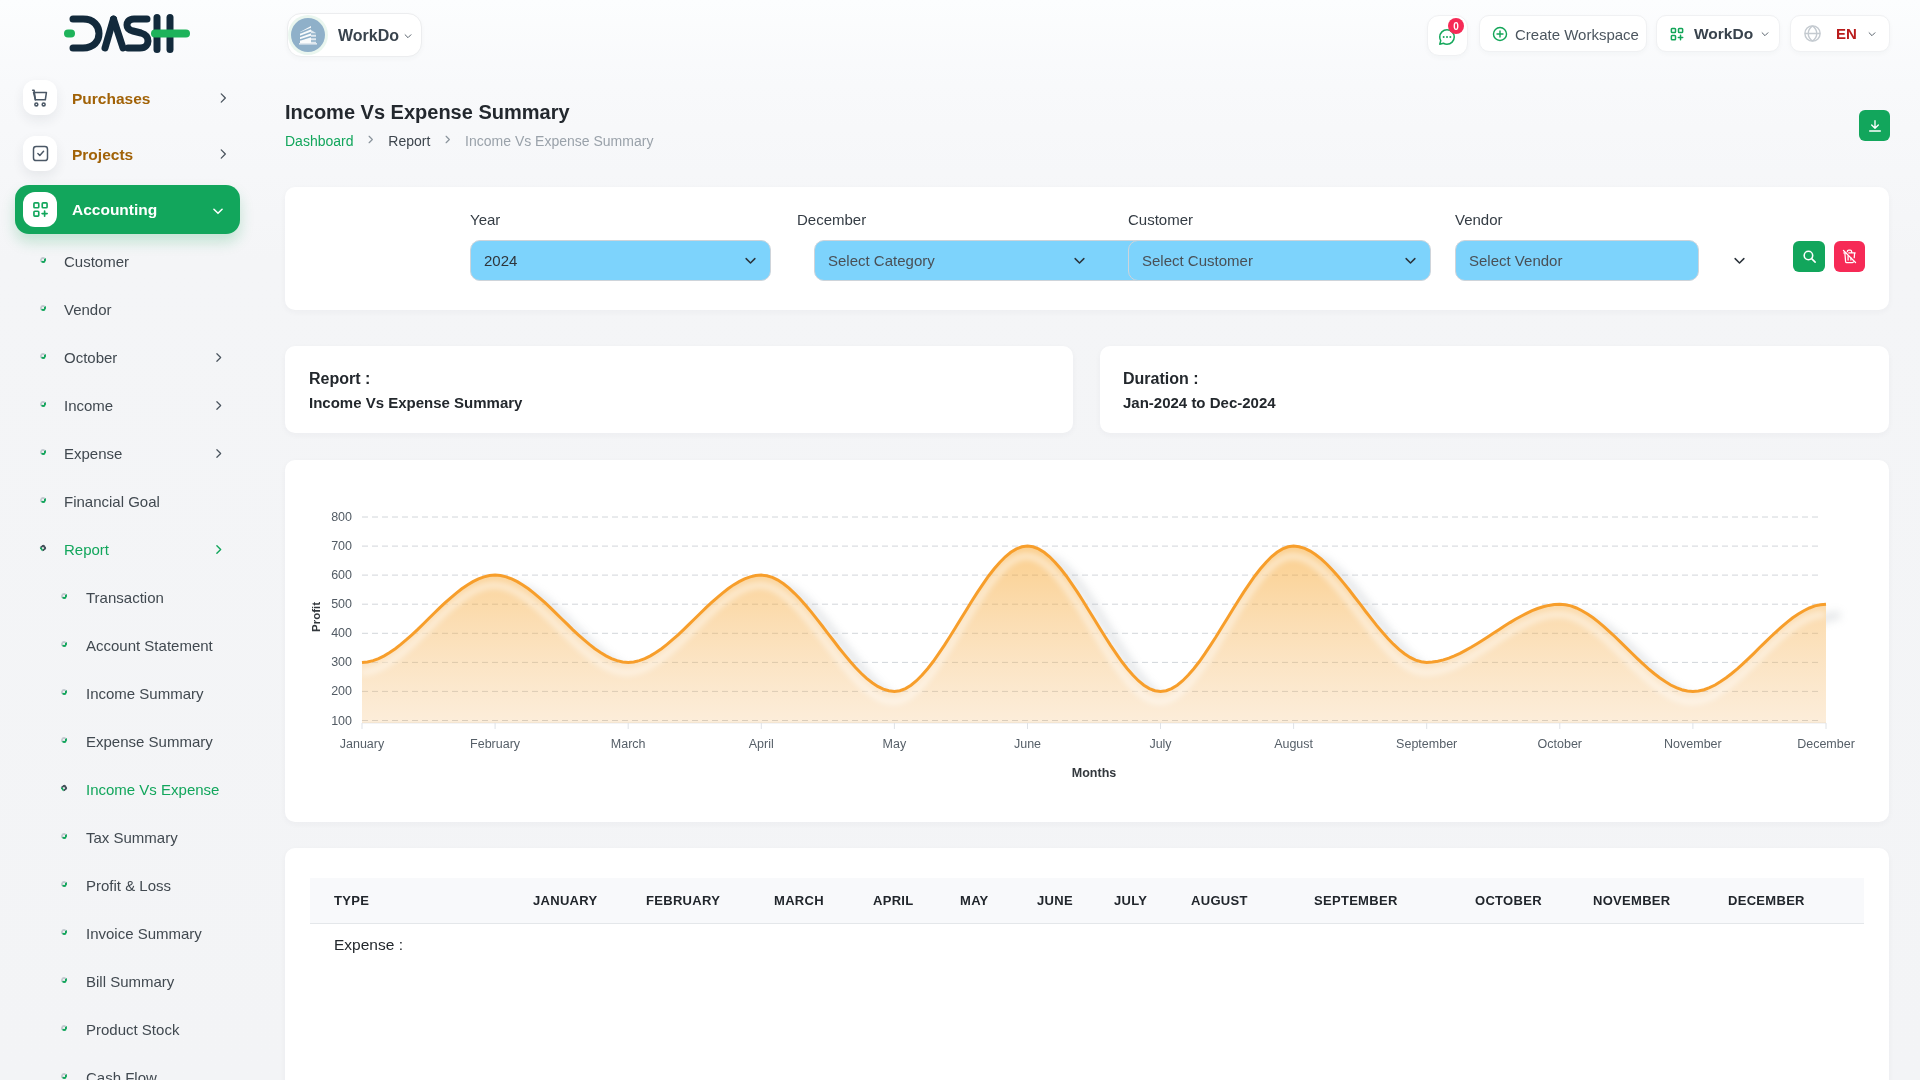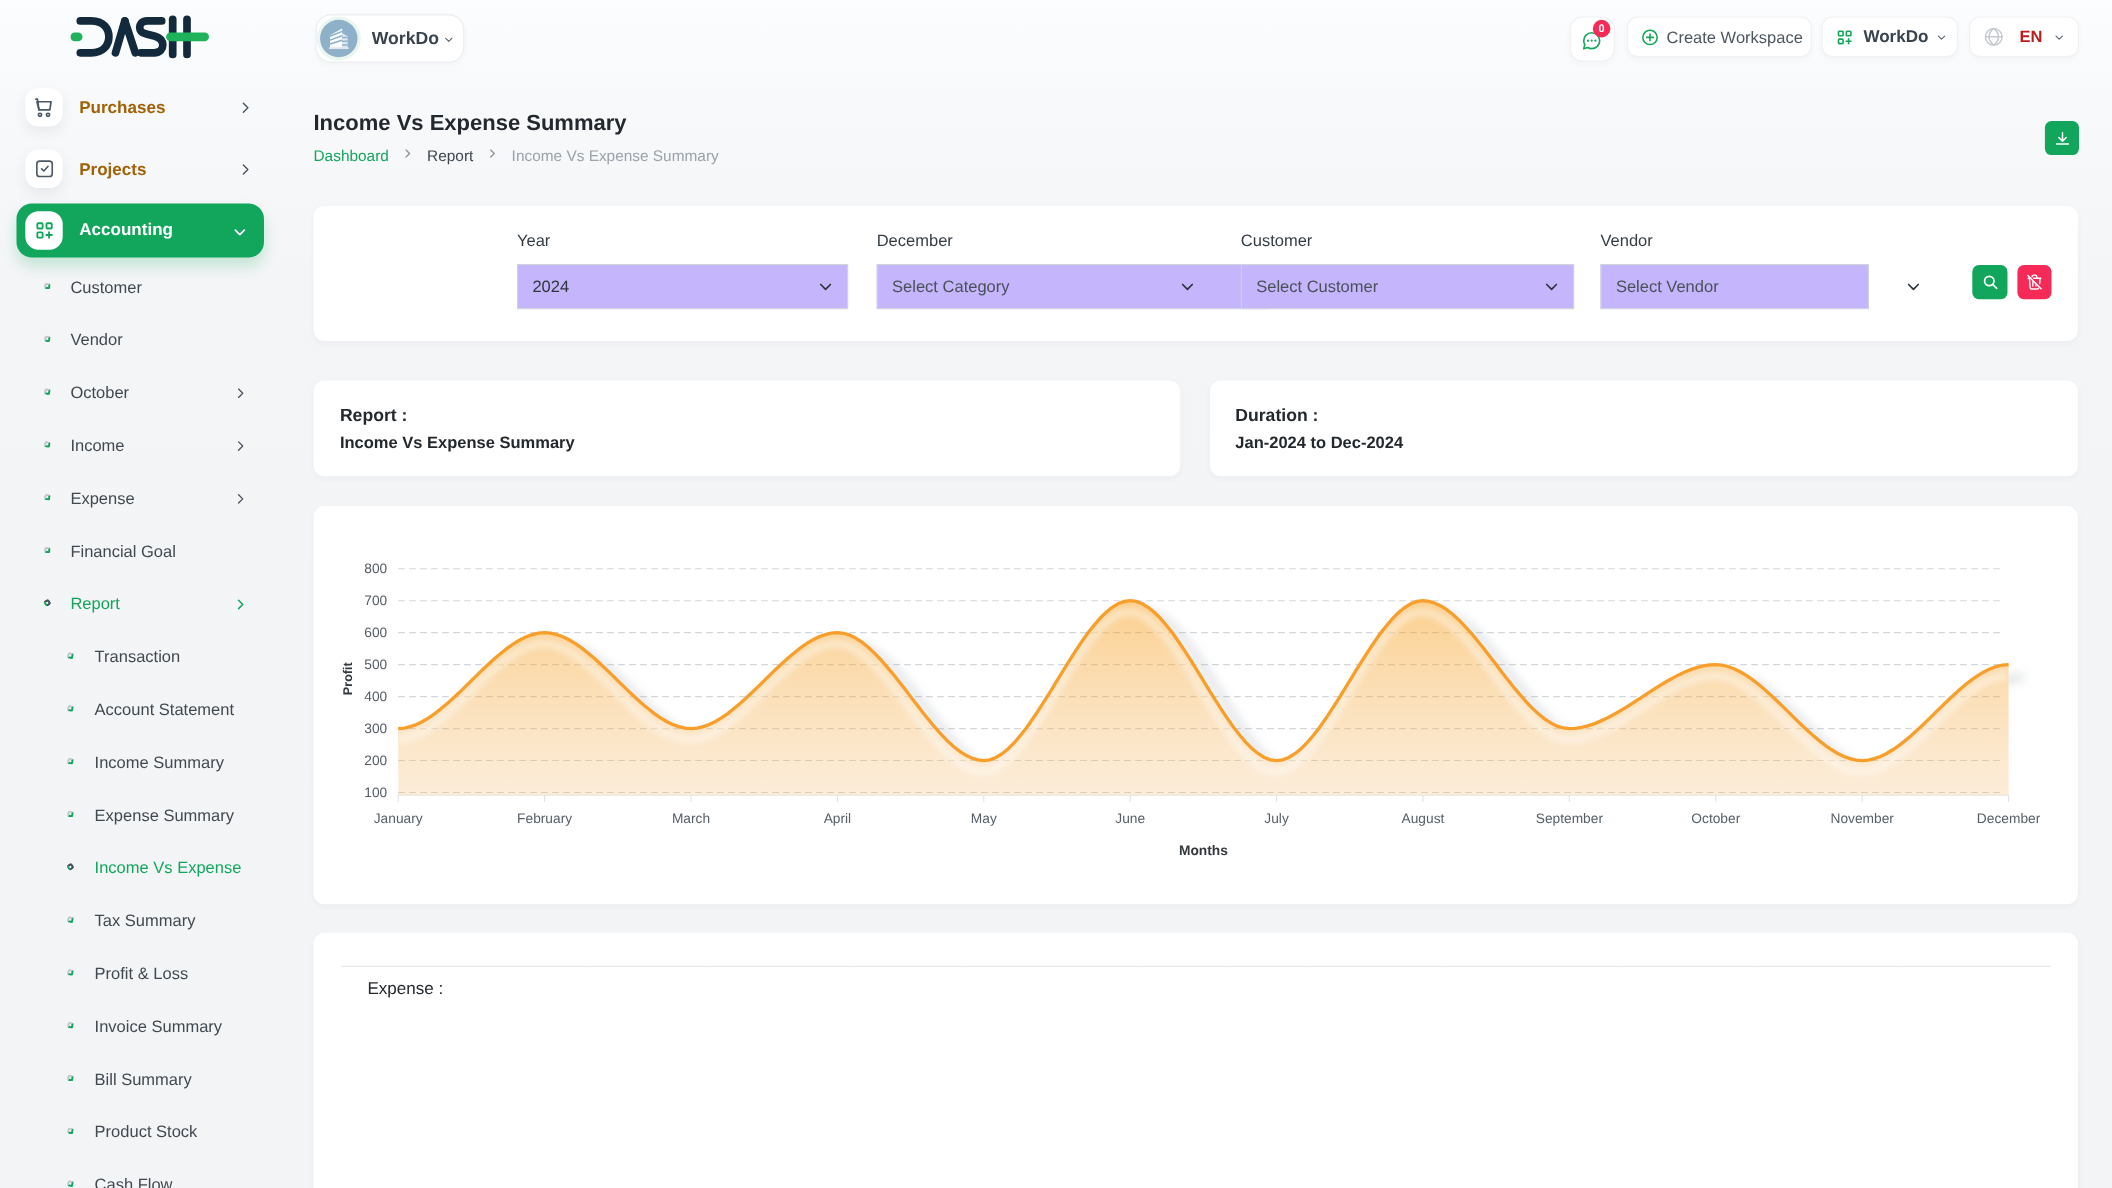--- a/index.html
+++ b/index.html
@@ -9,21 +9,21 @@
 .side { position:absolute; left:0; top:70px; width:255px; height:1010px; }
 .abs { position:absolute; }
 .iconbox { position:absolute; width:34px; height:35px; background:#fff; border-radius:12px; box-shadow:0 5px 12px rgba(40,50,70,.08); display:flex; align-items:center; justify-content:center; }
 .navtxt { position:absolute; font-size:15.5px; font-weight:700; color:#a16207; }
 .sitem { position:absolute; font-size:15px; color:#414950; }
 .bullet { position:absolute; width:6px; height:6px; border:2px solid #c2c9cf; border-bottom-color:#12a45b; border-right-color:#12a45b; border-radius:50%; transform:rotate(8deg); }
 .bullet.g { border-color:#46525c; border-bottom-color:#46525c; border-right-color:#46525c; border-left-color:#12a65c; transform:rotate(-35deg); }
 .green { color:#12a65c !important; }
 .card { position:absolute; background:#fff; border-radius:10px; box-shadow:0 2px 6px rgba(40,50,70,.04); }
 .flabel { position:absolute; font-size:15px; color:#343c44; }
-.fselect { position:absolute; height:41px; background:#c4b5fd; border:1px solid #ced4da; border-radius:0; font-size:15px; color:#495057; display:flex; align-items:center; padding-left:13px; }
+.fselect { position:absolute; height:41px; background:#7dd3fc; border:1px solid #ced4da; border-radius:10px; font-size:15px; color:#495057; display:flex; align-items:center; padding-left:13px; }
 .btn-sq { position:absolute; border-radius:6px; display:flex; align-items:center; justify-content:center; }
 .cardtitle { position:absolute; font-size:16px; font-weight:700; color:#23282d; }
 .cardsub { position:absolute; font-size:15px; font-weight:700; color:#23282d; }
 .hbtn { position:absolute; background:#fff; border:1px solid #f0f1f3; border-radius:10px; display:flex; align-items:center; box-shadow:0 2px 5px rgba(40,50,70,.03); }
 table.rep { position:absolute; left:310px; top:878px; width:1554px; border-collapse:collapse; table-layout:fixed; }
 table.rep th { background:#f8f9fb; font-size:13px; font-weight:700; color:#21262c; text-align:left; height:45px; letter-spacing:.3px; }
 table.rep td { font-size:15.5px; color:#23282d; height:43px; border-top:1px solid #eceef0; }
 table.rep th:first-child, table.rep td:first-child { padding-left:24px; }
 table.rep tr.sec td { border-top:none; }
 table.rep tr.sec2 td { border-top:1px solid #e4e7ea; }
@@ -205,21 +205,21 @@
       <path d="M12 4 v11 M7 10.5 l5 5 5-5 M4 19.5 h16"></path>
     </svg>
 </div>
 
 <div class="card" style="left:285px;top:187px;width:1604px;height:123px"></div>
 <div class="flabel" style="left:470px;top:211px">Year</div>
 <div class="flabel" style="left:797px;top:211px">December</div>
 <div class="flabel" style="left:1128px;top:211px">Customer</div>
 <div class="flabel" style="left:1455px;top:211px">Vendor</div>
 <div class="fselect" style="left:470px;top:240px;width:301px;color:#2f353b">2024</div>
-<div class="fselect" style="left:797px;top:240px;width:357px">Select Category</div>
+<div class="fselect" style="left:814px;top:240px;width:357px">Select Category</div>
 <div class="fselect" style="left:1128px;top:240px;width:303px">Select Customer</div>
 <div class="fselect" style="left:1455px;top:240px;width:244px">Select Vendor</div>
 <svg class="abs" style="left:742px;top:253px" width="17" height="15" viewBox="0 0 24 24" fill="none" stroke="#2b323a" stroke-width="2.4" stroke-linecap="round" stroke-linejoin="round">
     <path d="M5 9 l7 7 7-7"></path>
   </svg>
 <svg class="abs" style="left:1071px;top:253px" width="17" height="15" viewBox="0 0 24 24" fill="none" stroke="#2b323a" stroke-width="2.4" stroke-linecap="round" stroke-linejoin="round">
     <path d="M5 9 l7 7 7-7"></path>
   </svg>
 <svg class="abs" style="left:1402px;top:253px" width="17" height="15" viewBox="0 0 24 24" fill="none" stroke="#2b323a" stroke-width="2.4" stroke-linecap="round" stroke-linejoin="round">
     <path d="M5 9 l7 7 7-7"></path>
@@ -333,20 +333,35 @@
       <col style="width:77px">
       <col style="width:77px">
       <col style="width:77px">
       <col style="width:123px">
       <col style="width:161px">
       <col style="width:118px">
       <col style="width:135px">
       <col style="width:136px">
     </colgroup>
 <tbody>
+      <tr>
+        <th>TYPE</th>
+        <th>JANUARY</th>
+        <th>FEBRUARY</th>
+        <th>MARCH</th>
+        <th>APRIL</th>
+        <th>MAY</th>
+        <th>JUNE</th>
+        <th>JULY</th>
+        <th>AUGUST</th>
+        <th>SEPTEMBER</th>
+        <th>OCTOBER</th>
+        <th>NOVEMBER</th>
+        <th>DECEMBER</th>
+      </tr>
 <tr class="sec2">
         <td>Expense :</td>
         <td></td>
         <td></td>
         <td></td>
         <td></td>
         <td></td>
         <td></td>
         <td></td>
         <td></td>

